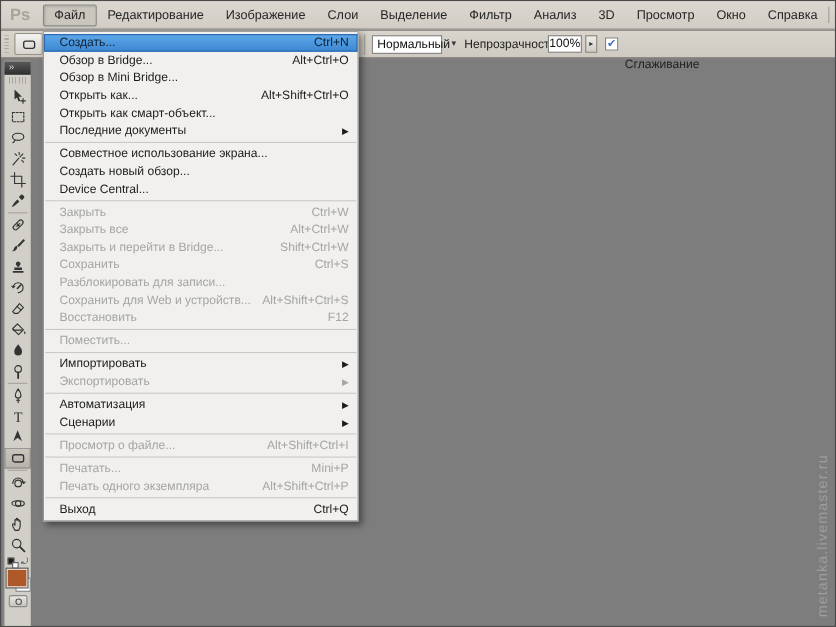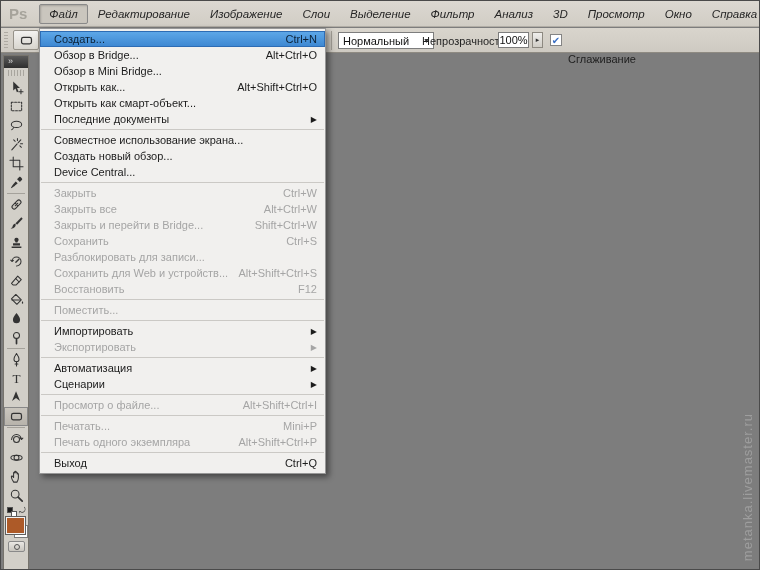--- a/index.html
+++ b/index.html
@@ -6,37 +6,37 @@
   html,body { width:760px; height:570px; overflow:hidden; }
   body { font-family:"Liberation Sans", sans-serif; background:#7d7d7d; position:relative;
          border:1px solid #4a4a4a; }
 
   
   .menubar { position:absolute; top:0; left:0; right:0; height:26px;
     background:linear-gradient(#dcd8d1,#d1cdc5); border-bottom:1px solid #b1ada5;
     display:flex; align-items:center; z-index:5; }
   .logo { color:#a6a39b; font-size:15px; font-weight:bold; margin:0 12px 0 8px; }
   .mb-item { padding:3px 9px; font-size:11.5px; color:#262626; border:1px solid transparent;
-    border-radius:2px; white-space:nowrap; cursor:default;font-style:italic; }
+    border-radius:2px; white-space:nowrap; cursor:default; }
   .mb-item.active { background:#cac6be; border-color:#898989;
     box-shadow:inset 1px 1px 2px rgba(0,0,0,.18); }
   .mb-right { margin-left:auto; display:flex; align-items:center; gap:7px; padding-right:5px; }
   .vsep { width:1px; height:15px; background:#a19d95; }
   .caret { font-size:8px; color:#333; }
 
   
   .optionsbar { position:absolute; top:27px; left:0; right:0; height:25px;
     background:linear-gradient(#d9d5cd,#cecac2); border-bottom:1px solid #8e8a82; z-index:4; }
   .ob-grip { position:absolute; left:3px; top:4px; bottom:4px; width:4px;
     background:repeating-linear-gradient(to bottom,#aeaaa2 0 1px,transparent 1px 3px); }
   .tool-preview { position:absolute; left:12px; top:2px; width:26px; height:20px;
     border:1px solid #969289; border-radius:2px; background:linear-gradient(#f3f2f0,#d8d5ce);
     display:flex; align-items:center; justify-content:center; }
   .ob-sep { position:absolute; left:330px; top:3px; height:19px; width:1px; background:#a5a199; }
-  .ob-select { position:absolute; left:337px; top:4px; width:96px; height:17px; background:#fff;
+  .ob-select { position:absolute; left:337px; top:4px; width:64px; height:17px; background:#fff;
     border:1px solid #7d7d7d; font-size:11px; display:flex; align-items:center; padding-left:4px; color:#111; }
   .ob-select .caret { margin-left:auto; padding-right:3px; font-size:7px; }
   .ob-label { position:absolute; left:421px; top:7px; font-size:11px; color:#1f1f1f; }
   .ob-input { position:absolute; left:497px; top:4px; width:31px; height:16px; background:#fff;
     border:1px solid #7d7d7d; font-size:11px; text-align:center; line-height:14px; color:#111; }
   .ob-spin { position:absolute; left:531px; top:4px; width:11px; height:16px; border:1px solid #8d8981;
     background:linear-gradient(#efeeec,#d0cdc6); font-size:7px; color:#333;
     display:flex; align-items:center; justify-content:center; }
   .ob-check { position:absolute; left:549px; top:6px; width:12px; height:12px; background:#fff;
     border:1px solid #848484; font-size:10px; line-height:11px; color:#3a6fc4; text-align:center; }

